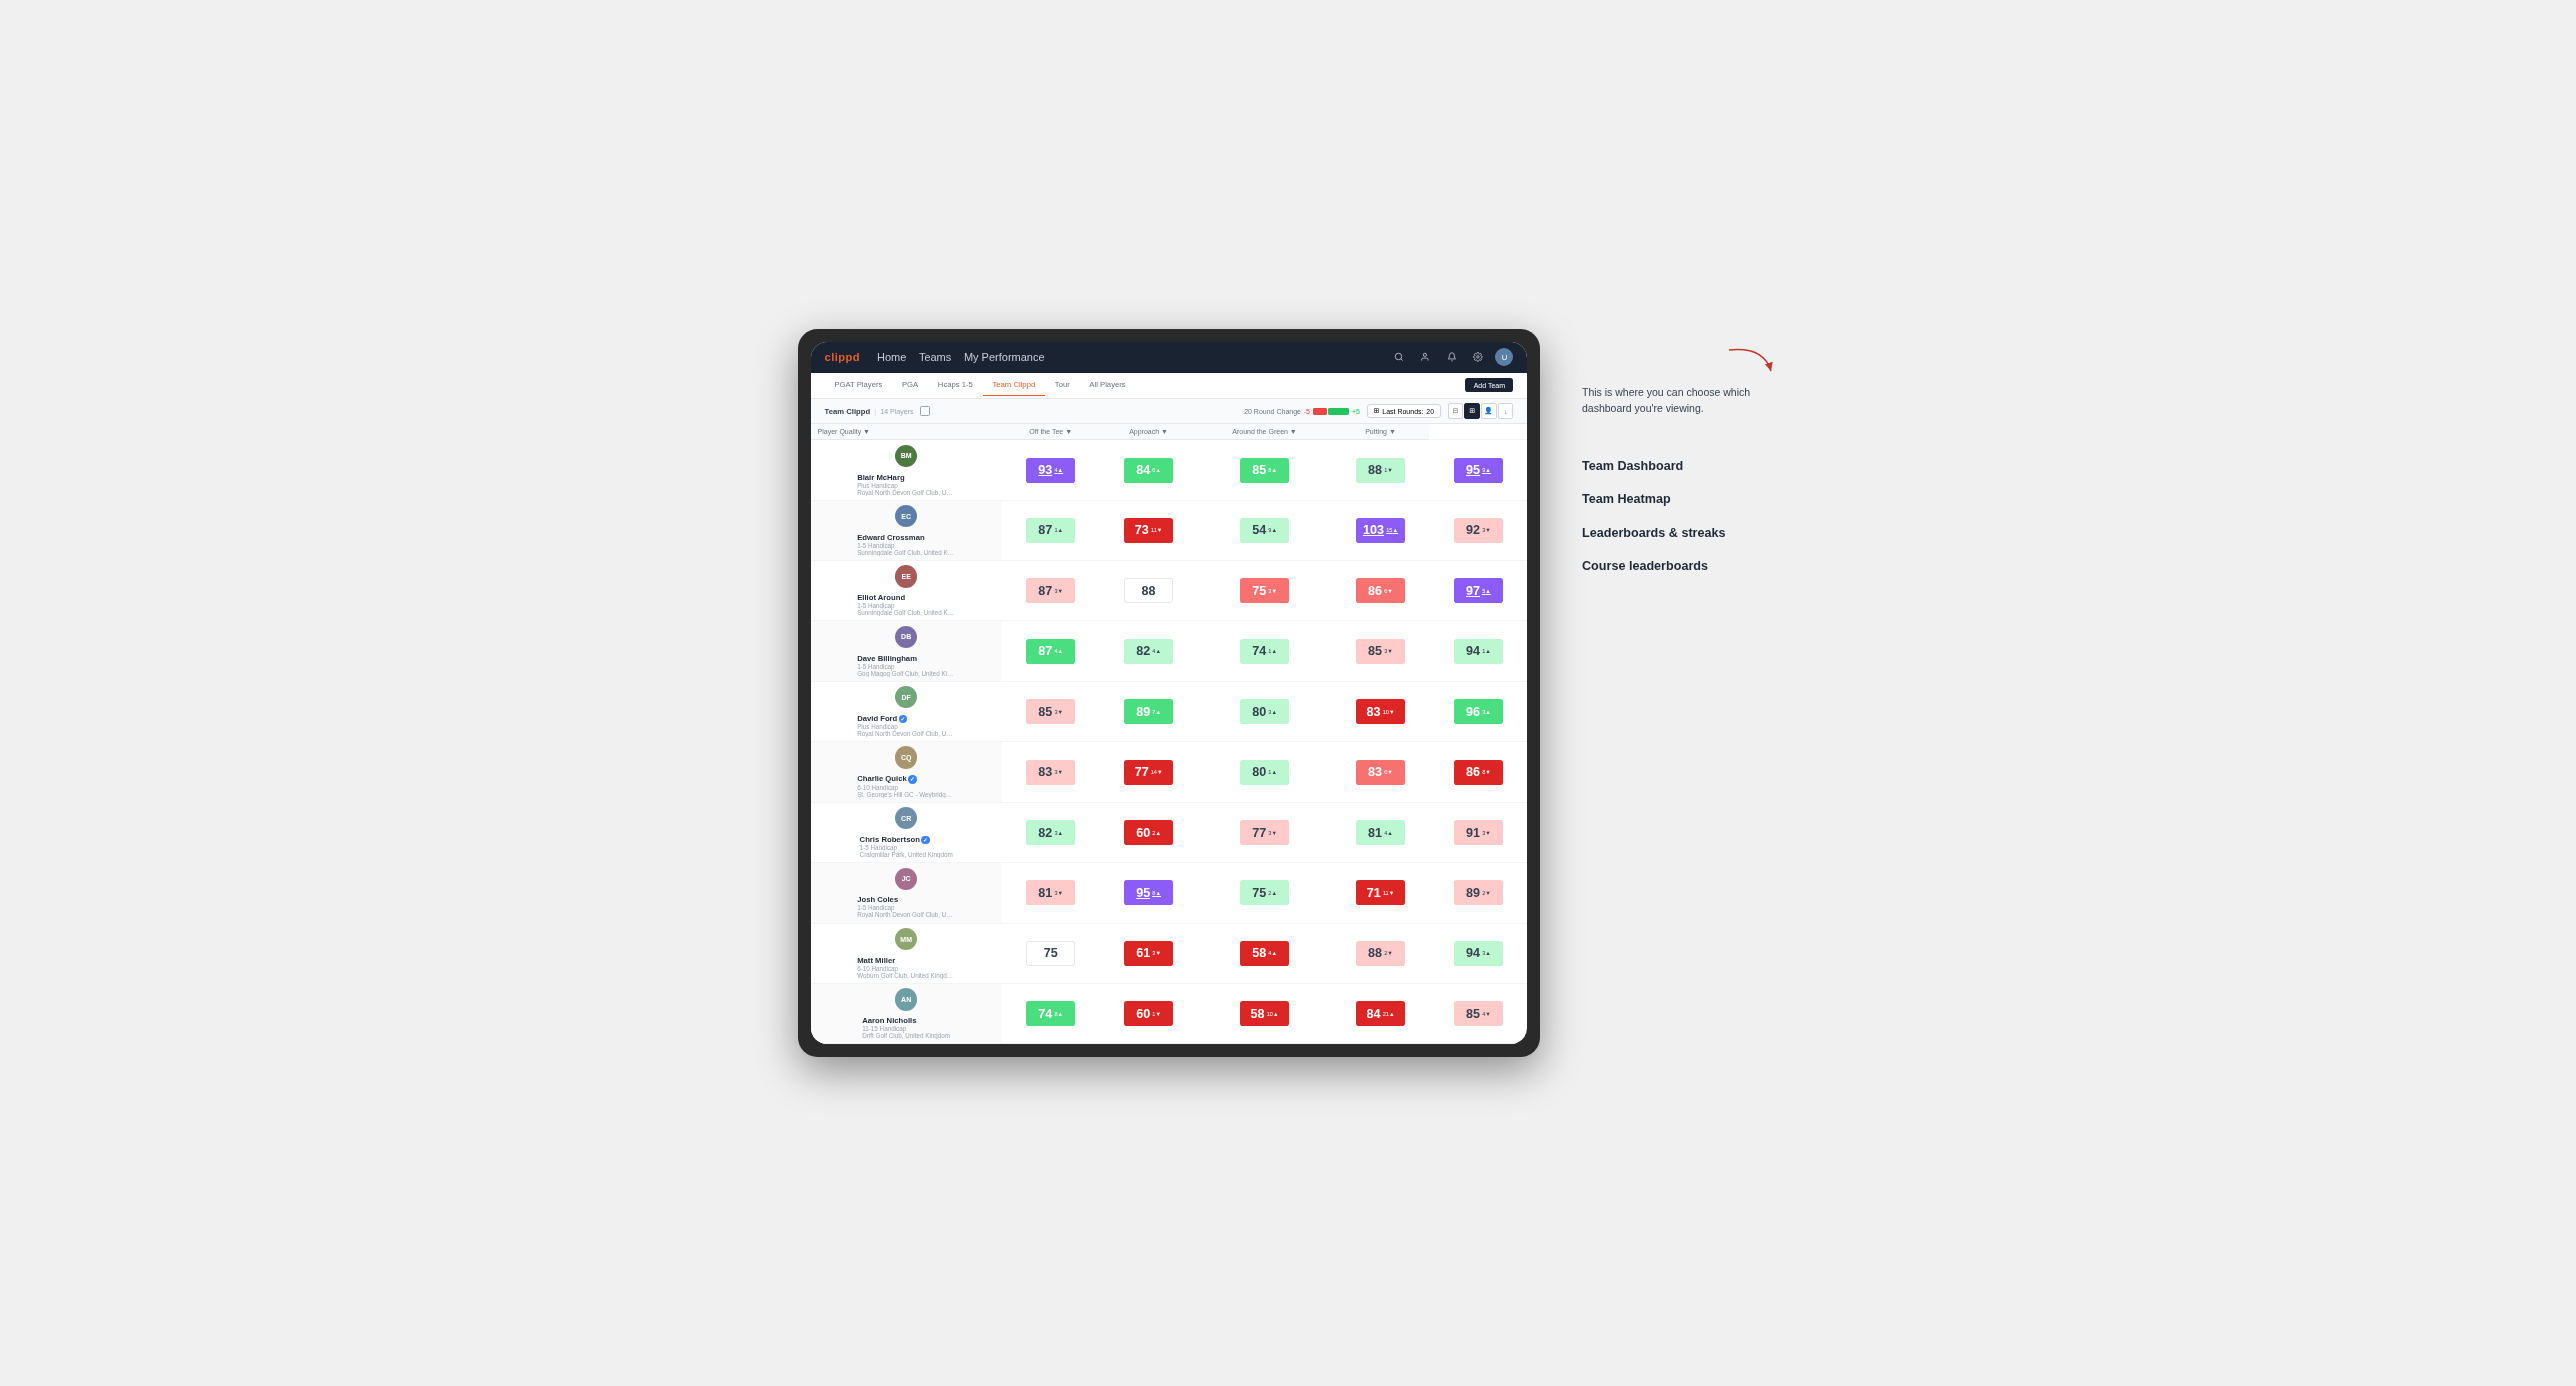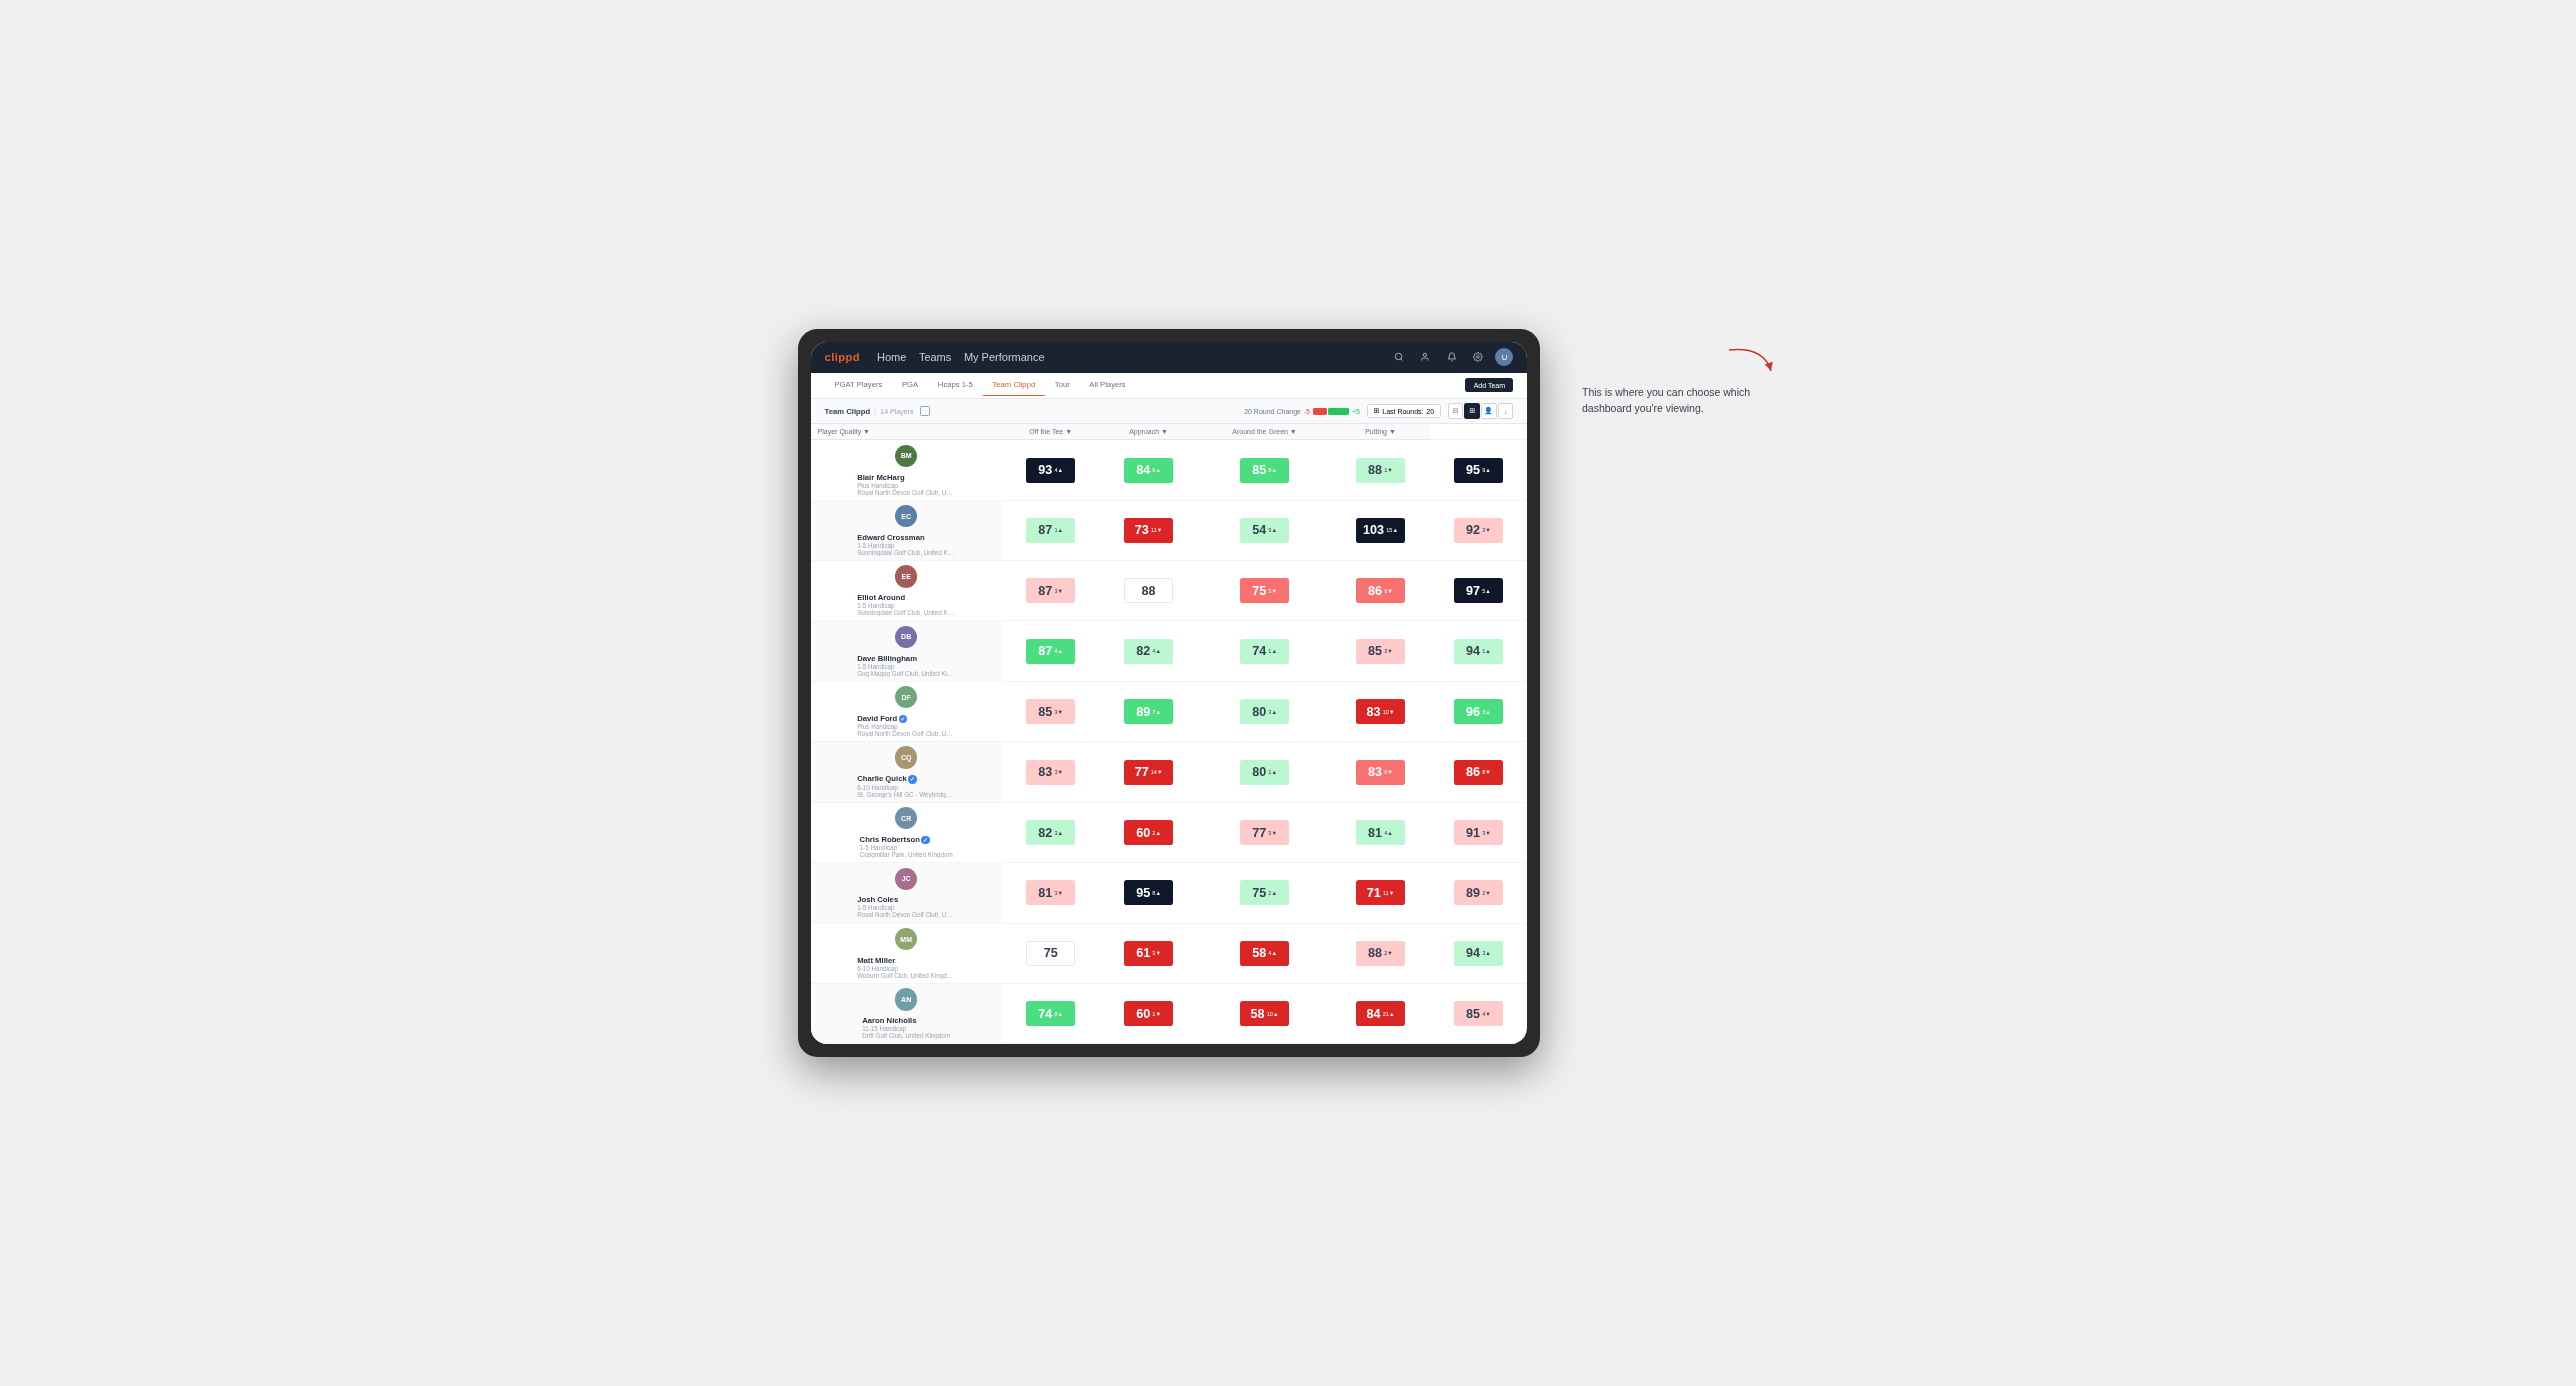--- a/index.html
+++ b/index.html
@@ -323,21 +323,21 @@
 
     .score-val { }
 
     .score-change {
       font-size: 6.3px;
       font-weight: 500;
       display: flex;
       align-items: center;
     }
 
-    .bg-green-dark { background: #0f172a; color: #fff; }
+    .bg-green-dark { background: #8b5cf6; color: #fff; text-decoration: underline; }
     .bg-green-mid  { background: #4ade80; color: #fff; }
     .bg-green-light{ background: #bbf7d0; color: #374151; }
     .bg-red-dark   { background: #dc2626; color: #fff; }
     .bg-red-mid    { background: #f87171; color: #fff; }
     .bg-red-light  { background: #fecaca; color: #374151; }
     .bg-white      { background: #fff; color: #374151; border: 0.7px solid #e5e7eb; }
 
     tr:nth-child(even) .player-cell { background: #fafafa; }
     tr { border-bottom: 0.7px solid #f3f4f6; }
 
@@ -831,16 +831,22 @@
         <path d="M 10 10 Q 60 5 70 40" stroke="#c0392b" stroke-width="2" fill="none" marker-end="url(#arr)"></path>
         <defs>
           <marker id="arr" markerWidth="8" markerHeight="8" refX="6" refY="3" orient="auto">
             <path d="M0,0 L0,6 L6,3 z" fill="#c0392b"></path>
           </marker>
         </defs>
       </svg>
     </div>
     <p class="annotation-text">This is where you can choose which dashboard you're viewing.</p>
 
+    <div class="dashboard-options">
+      <div class="dashboard-option">Team Dashboard</div>
+      <div class="dashboard-option">Team Heatmap</div>
+      <div class="dashboard-option">Leaderboards &amp; streaks</div>
+      <div class="dashboard-option">Course leaderboards</div>
+    </div>
   </div>
 
 </div>
 
 
 </body></html>

